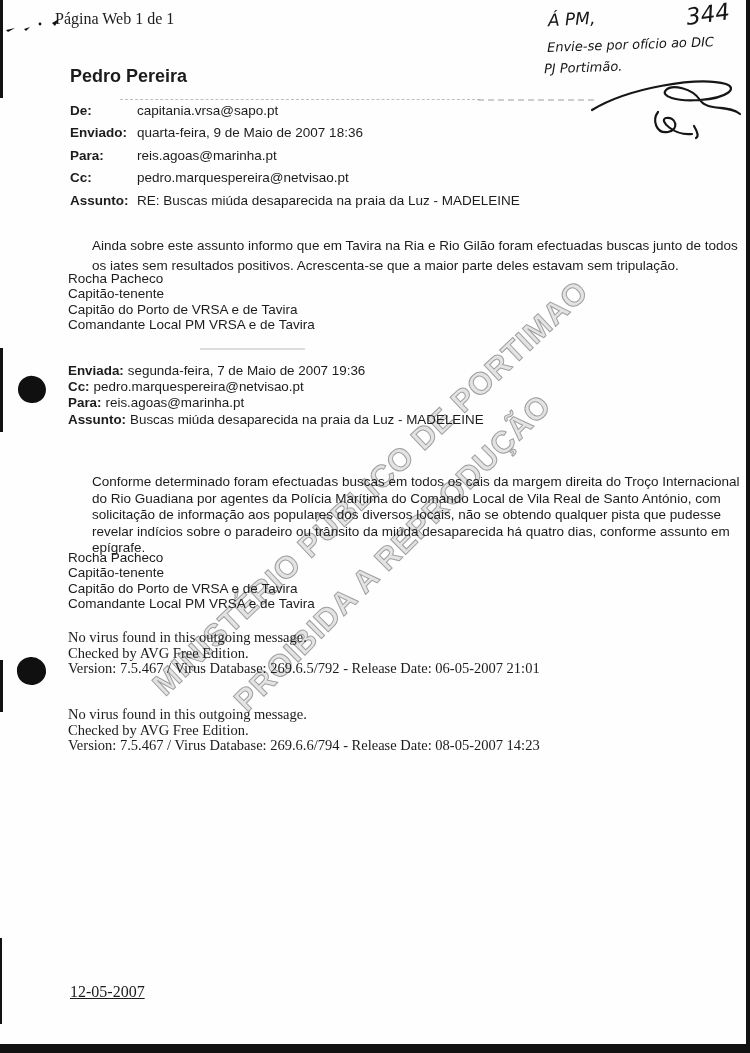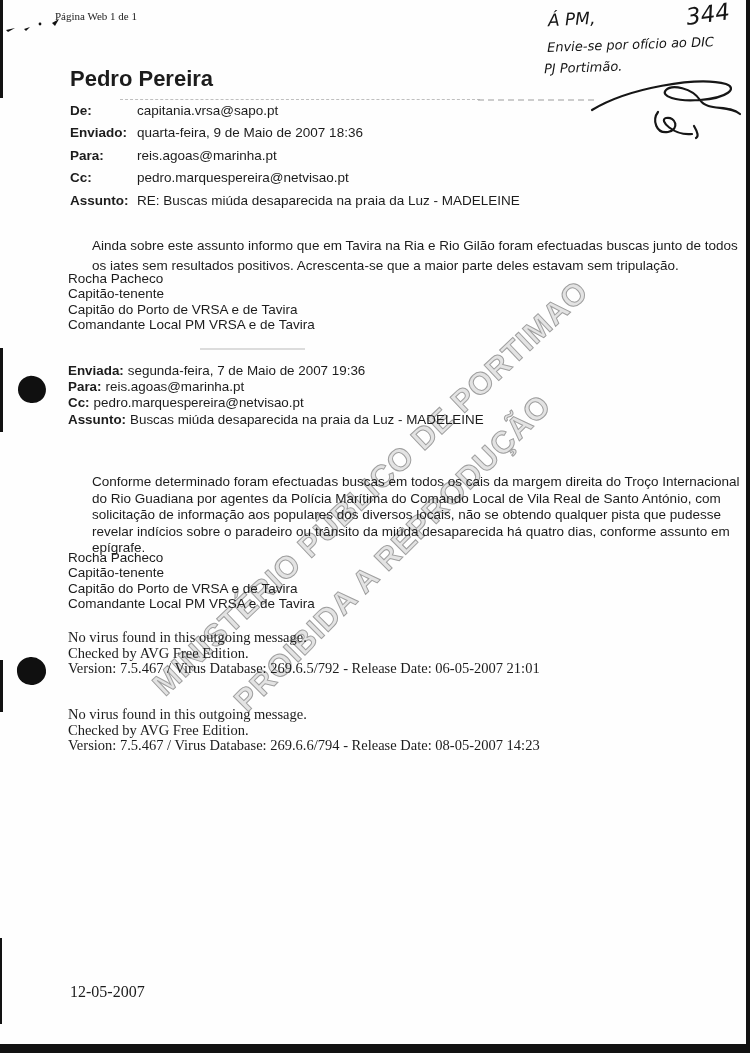--- a/index.html
+++ b/index.html
@@ -14,35 +14,35 @@
   .edge-left-a{left:0;top:0;width:3px;height:98px;}
   .edge-left-b{left:0;top:348px;width:3px;height:84px;}
   .edge-left-c{left:0;top:660px;width:3px;height:52px;}
   .edge-left-d{left:0;top:938px;width:2px;height:86px;}
   
   .punch{position:absolute;background:#101010;border-radius:48% 52% 50% 50%;}
   .punch-1{left:18px;top:376px;width:28px;height:27px;transform:rotate(8deg);}
   .punch-2{left:17px;top:657px;width:29px;height:28px;transform:rotate(-6deg);}
   
   .serif{font-family:"Liberation Serif",serif;}
-  .page-note{position:absolute;left:55px;top:10px;font-size:11px;}
-  .footer-date{position:absolute;left:70px;top:983px;font-size:16px;}
+  .page-note{position:absolute;left:55px;top:10px;font-size:16px;}
+  .footer-date{position:absolute;left:70px;top:983px;font-size:16px;text-decoration:underline;}
   
   .ink-marks{position:absolute;left:4px;top:14px;}
   
   .hw{position:absolute;font-style:italic;color:#161616;white-space:nowrap;
       font-family:"DejaVu Sans",sans-serif;}
   .hw-apm{left:548px;top:9px;font-size:17px;transform:rotate(-3deg);}
   .hw-num{left:686px;top:1px;font-size:23px;transform:rotate(-8deg);}
   .hw-l2{left:547px;top:37px;font-size:13px;transform:rotate(-2deg);}
   .hw-l3{left:544px;top:60px;font-size:13px;transform:rotate(-2deg);}
   .hw-sig{position:absolute;left:588px;top:74px;}
   .hw-dash{position:absolute;left:478px;top:99px;width:116px;border-top:2px dashed #b9b9b9;opacity:.7;}
   
-  .sender-name{position:absolute;left:70px;top:66px;font-size:22px;font-weight:bold;}
+  .sender-name{position:absolute;left:70px;top:66px;font-size:18px;font-weight:bold;}
   .dotted-rule{position:absolute;left:120px;top:99px;width:360px;border-top:1px dashed #b0b0b0;opacity:.8;}
   .smudge{position:absolute;left:200px;top:348px;width:105px;height:2px;background:#dcdcdc;}
   .hdr1{position:absolute;left:70px;top:103px;display:grid;
         grid-template-columns:67px auto;grid-auto-rows:22.4px;font-size:13.5px;}
   .hdr1 .lbl{font-weight:bold;}
   .para{position:absolute;left:68px;font-size:13.5px;line-height:17.2px;width:662px;margin-left:24px;}
   .p1{top:236px;line-height:20px;}
   .p2{top:474px;line-height:16.6px;}
   .sig{position:absolute;left:68px;font-size:13.5px;line-height:15.4px;white-space:pre-line;}
   .s1{top:271px;}
@@ -123,22 +123,22 @@
   </div>
 
   <div class="para p1">Ainda sobre este assunto informo que em Tavira na Ria e Rio Gilão foram efectuadas buscas junto de todos os iates sem resultados positivos. Acrescenta-se que a maior parte deles estavam sem tripulação.</div>
   <div class="sig s1">Rocha Pacheco
 Capitão-tenente
 Capitão do Porto de VRSA e de Tavira
 Comandante Local PM VRSA e de Tavira</div>
 
   <div class="hdr2">
     <div><b>Enviada:</b><span>segunda-feira, 7 de Maio de 2007 19:36</span></div>
+    <div><b>Cc:</b><span>pedro.marquespereira@netvisao.pt</span></div>
     <div><b>Para:</b><span>reis.agoas@marinha.pt</span></div>
-    <div><b>Cc:</b><span>pedro.marquespereira@netvisao.pt</span></div>
     <div><b>Assunto:</b><span>Buscas miúda desaparecida na praia da Luz - MADELEINE</span></div>
   </div>
 
   <div class="para p2">Conforme determinado foram efectuadas buscas em todos os cais da margem direita do Troço Internacional do Rio Guadiana por agentes da Polícia Marítima do Comando Local de Vila Real de Santo António, com solicitação de informação aos populares dos diversos locais, não se obtendo qualquer pista que pudesse revelar indícios sobre o paradeiro ou trânsito da miúda desaparecida há quatro dias, conforme assunto em epígrafe.</div>
   <div class="sig s2">Rocha Pacheco
 Capitão-tenente
 Capitão do Porto de VRSA e de Tavira
 Comandante Local PM VRSA e de Tavira</div>
 
   <div class="avg avg-1">No virus found in this outgoing message.

